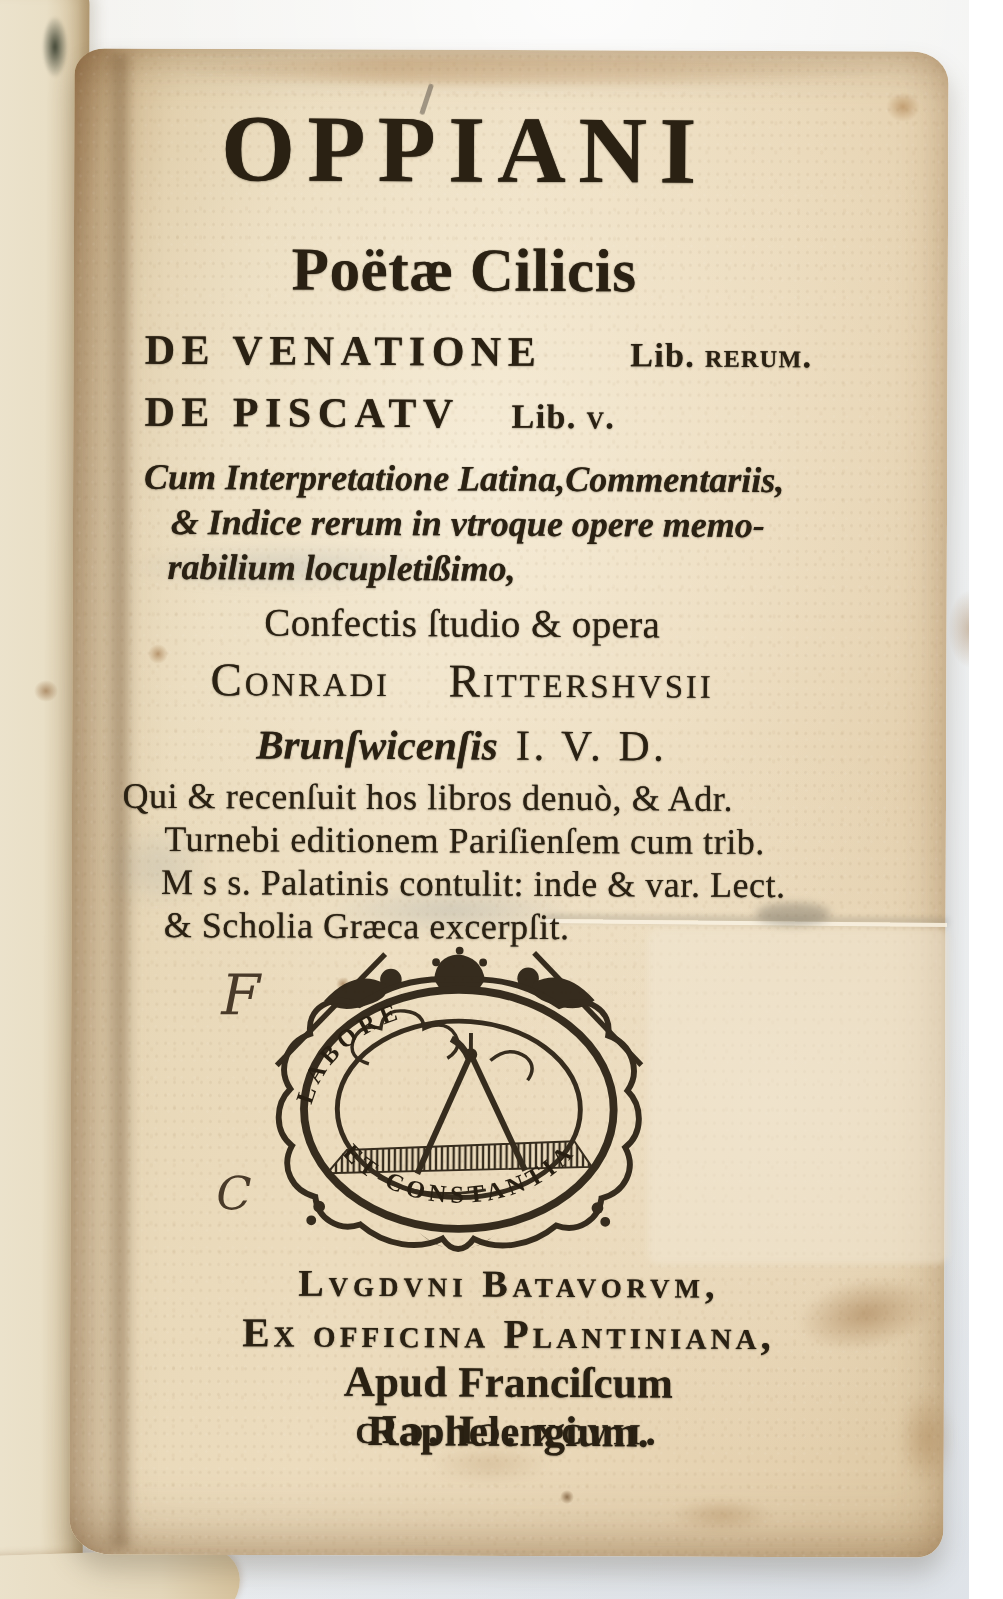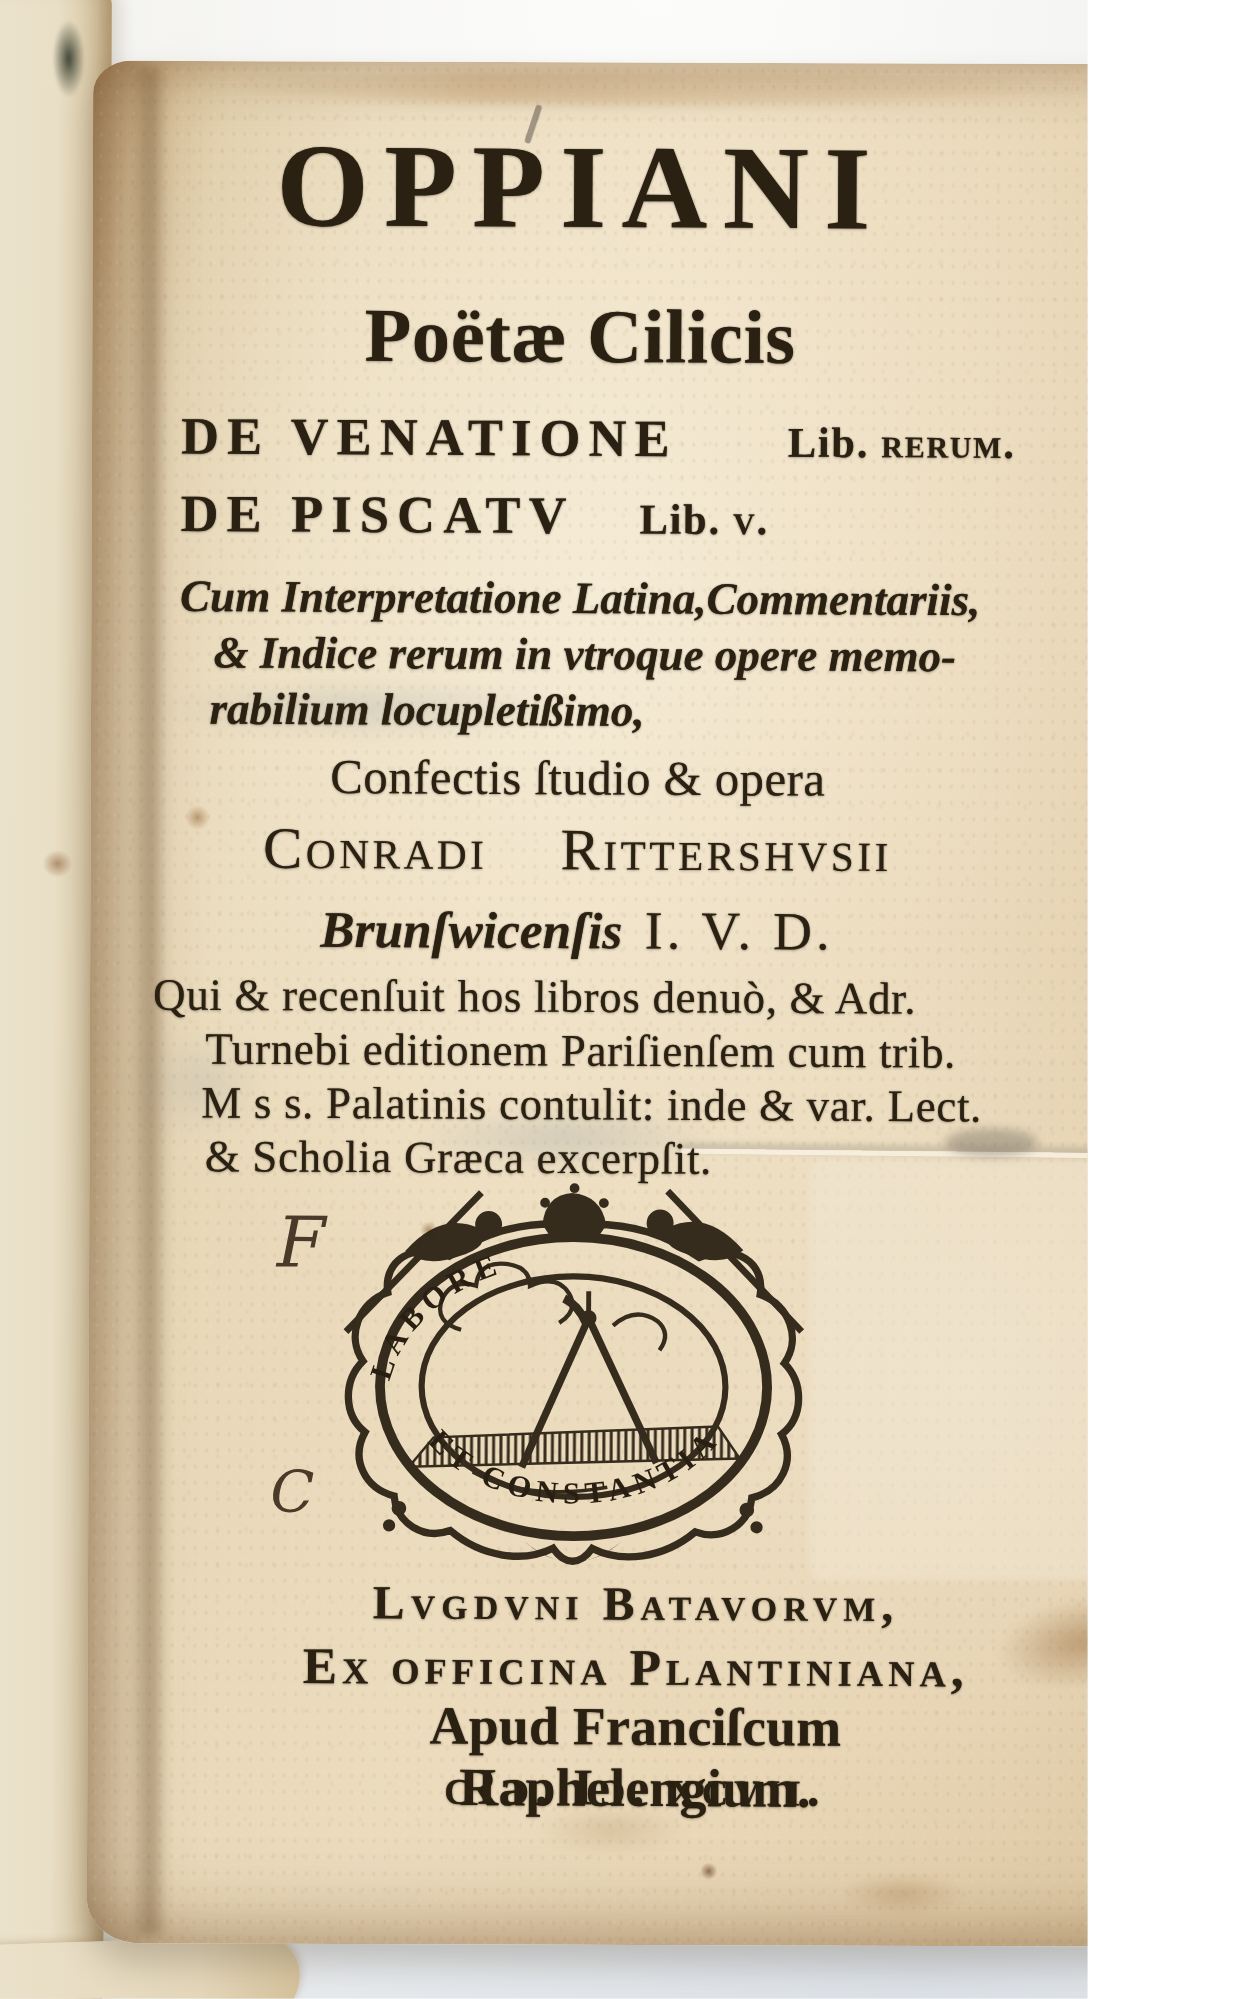--- a/index.html
+++ b/index.html
@@ -1,17 +1,17 @@
 <!DOCTYPE html>
 <html><head>
 <meta charset="utf-8">
 <style>
   html,body{margin:0;padding:0;}
   body{width:1003px;height:1599px;overflow:hidden;font-family:"Liberation Serif","DejaVu Serif",serif;}
-  .photo{position:relative;width:870px;height:1599px;overflow:hidden;
+  .photo{position:relative;width:969px;height:1599px;overflow:hidden;
     background:
       radial-gradient(120% 60% at 85% 100%, rgba(210,216,224,.55), rgba(210,216,224,0) 60%),
       radial-gradient(90% 40% at 60% 0%, rgba(255,255,255,.8), rgba(255,255,255,0) 70%),
       linear-gradient(160deg,#f3f2ee 0%,#eef0f1 45%,#e9ecef 100%);}
   
   .flyleaf{position:absolute;left:-10px;top:-12px;width:96px;height:1625px;
     background:linear-gradient(90deg,#ece3cd 0%,#e9dfc6 55%,#d9c8a6 88%,#c4ad87 100%);
     border-radius:0 16px 20px 0;
     box-shadow:inset -12px 0 16px rgba(120,88,48,.28), 6px 0 14px rgba(90,70,40,.18);
     transform:rotate(.25deg);}

